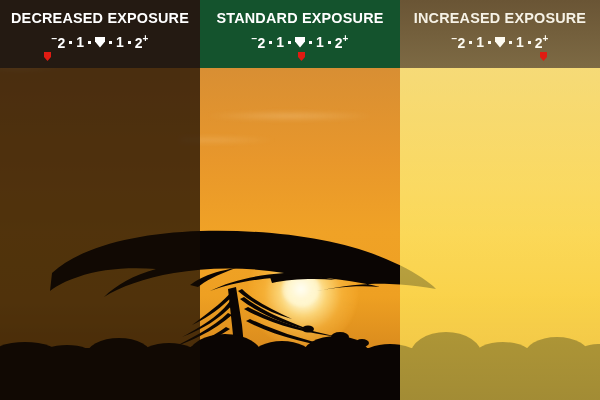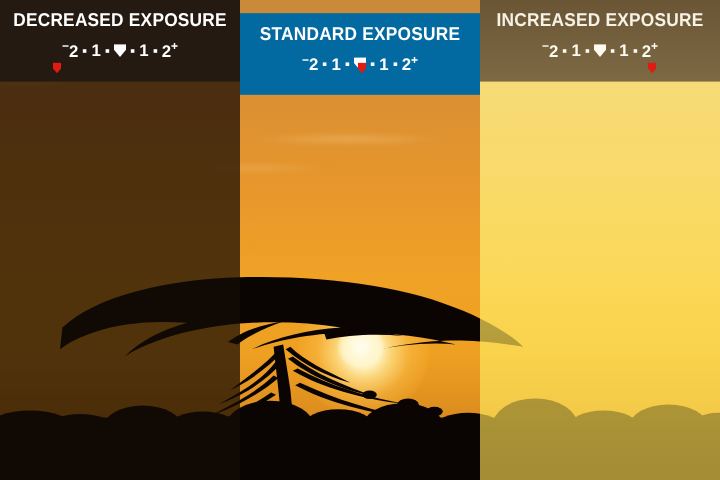--- a/index.html
+++ b/index.html
@@ -186,21 +186,21 @@
     position: absolute;
     left: 0;
     top: 0;
     width: 200px;
     height: 68px;
     z-index: 5;
     text-align: center;
     overflow: hidden;
   }
   .panel-1 .header { background: #241a12; }
-  .panel-2 .header { background: #0369a1; margin-top: 11px; }
+  .panel-2 .header { background: #14532d; }
   .panel-3 .header { background: linear-gradient(to bottom, #6a5535, #7d6a44); }
 
   .title {
     margin: 0;
     padding-top: 9px;
     font-size: 15.5px;
     font-weight: bold;
     letter-spacing: .2px;
     color: #ffffff;
     white-space: nowrap;

